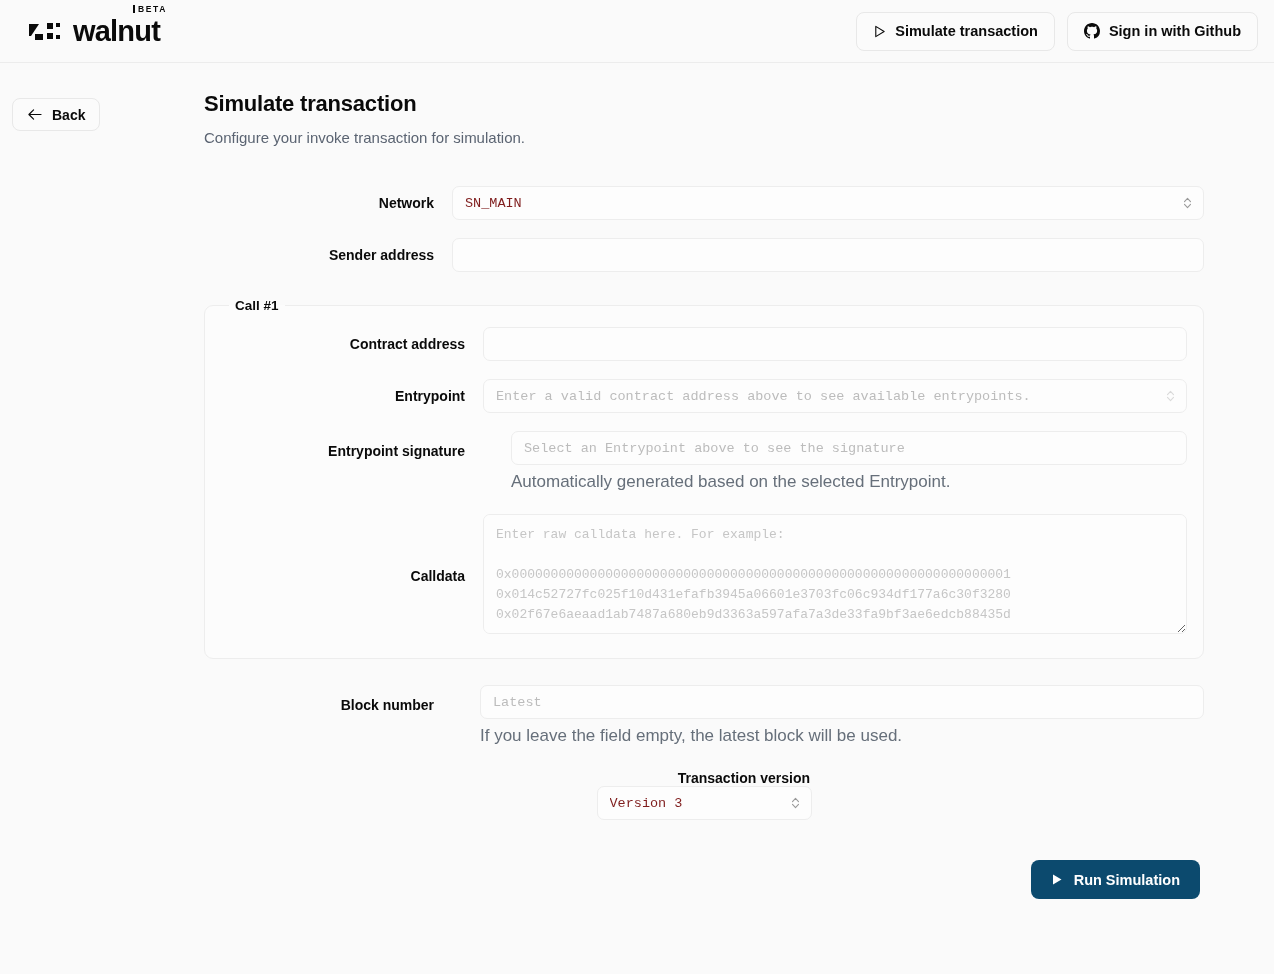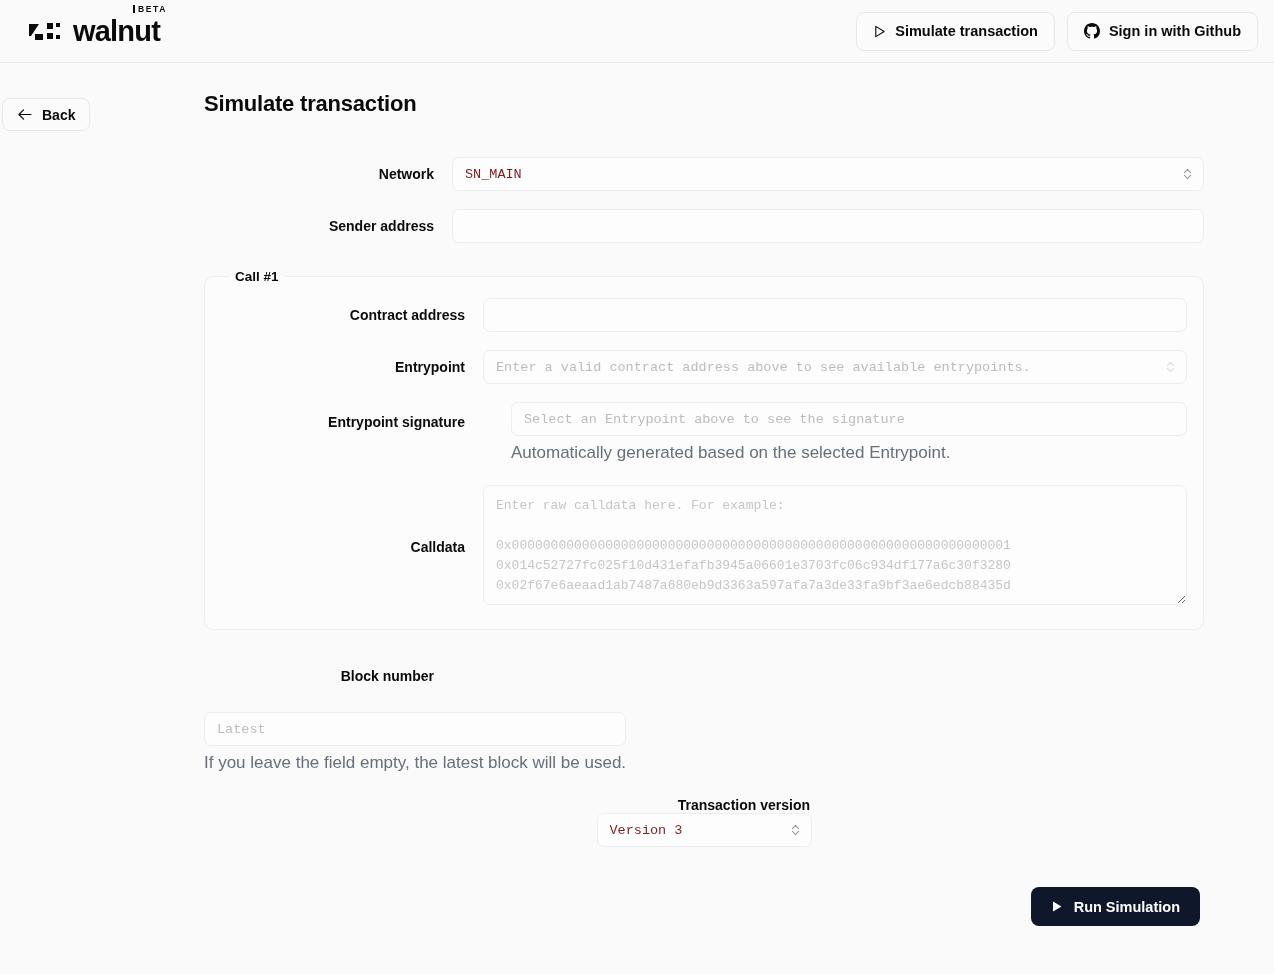--- a/index.html
+++ b/index.html
@@ -63,21 +63,21 @@
     font-weight: bold;
     color: #0a0a0a;
     cursor: pointer;
     font-family: "Liberation Sans", sans-serif;
   }
 
   
   .page { position: relative; height: 911px; }
   .back-btn {
     position: absolute;
-    left: 2px;
+    left: 12px;
     top: 35px;
     display: flex;
     align-items: center;
     gap: 10px;
     height: 33px;
     padding: 0 14px;
     background: #fbfbfb;
     border: 1px solid #e8e8e8;
     border-radius: 8px;
     font-size: 14px;
@@ -196,21 +196,21 @@
     justify-content: flex-end;
     margin-top: 40px;
     padding-right: 4px;
   }
   .run-btn {
     display: flex;
     align-items: center;
     gap: 11px;
     height: 39px;
     padding: 0 20px;
-    background: #0f172a;
+    background: #0c4a6e;
     border: none;
     border-radius: 8px;
     color: #ffffff;
     font-size: 14.5px;
     font-weight: bold;
     cursor: pointer;
     font-family: "Liberation Sans", sans-serif;
   }
 </style>
 </head>
@@ -251,20 +251,21 @@
 
   <button class="back-btn">
     <svg width="15" height="13" viewBox="0 0 16 14">
       <path d="M15 7 H2 M7 2 L2 7 L7 12" fill="none" stroke="#0a0a0a" stroke-width="1.3" stroke-linecap="round" stroke-linejoin="round"></path>
     </svg>
     <span>Back</span>
   </button>
 
   <div class="content">
     <h1 class="page-title">Simulate transaction</h1>
+    <p class="page-sub">Configure your invoke transaction for simulation.</p>
 
     <div class="form">
 
       <div class="row">
         <div class="lbl">Network</div>
         <div class="field">
           <input class="inp sel" readonly="" value="SN_MAIN" style="">
           <svg class="chev" width="11" height="14" viewBox="0 0 11 14">
             <path d="M2.5 5.6 L5.5 2.4 L8.5 5.6 M2.5 8.4 L5.5 11.6 L8.5 8.4" fill="none" stroke="currentColor" stroke-width="1.1" stroke-linecap="round" stroke-linejoin="round"></path>
           </svg>
@@ -312,21 +313,21 @@
           <div class="field">
             <textarea class="ta" placeholder="Enter raw calldata here. For example:
 
 0x0000000000000000000000000000000000000000000000000000000000000001
 0x014c52727fc025f10d431efafb3945a06601e3703fc06c934df177a6c30f3280
 0x02f67e6aeaad1ab7487a680eb9d3363a597afa7a3de33fa9bf3ae6edcb88435d" style=""></textarea>
           </div>
         </div>
       </fieldset>
 
-      <div class="row top" style="margin-top:26px;flex-direction:column;">
+      <div class="row top" style="margin-top:26px;">
         <div class="lbl pad">Block number</div>
         <div class="field">
           <input class="inp" placeholder="Latest" style="">
           <div class="help">If you leave the field empty, the latest block will be used.</div>
         </div>
       </div>
 
       <div class="row" style="margin-top:24px;flex-direction:column;">
         <div class="lbl">Transaction version</div>
         <div class="field">

